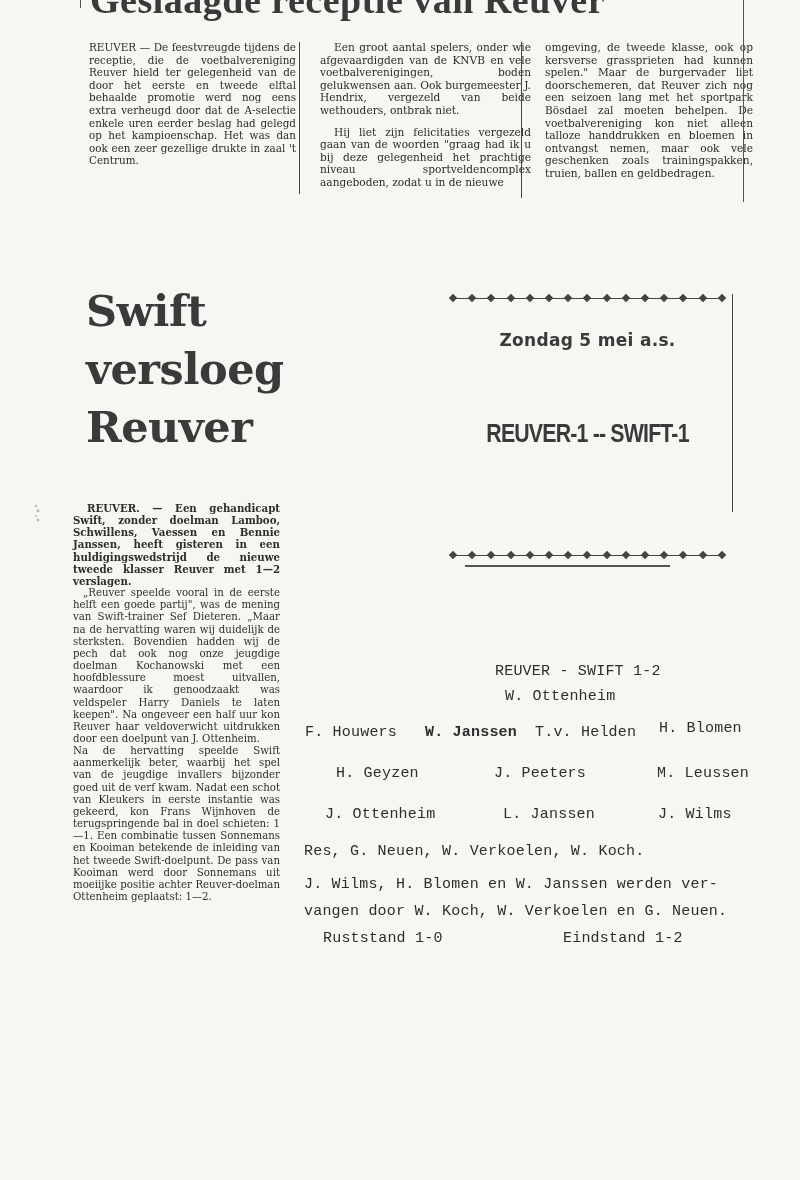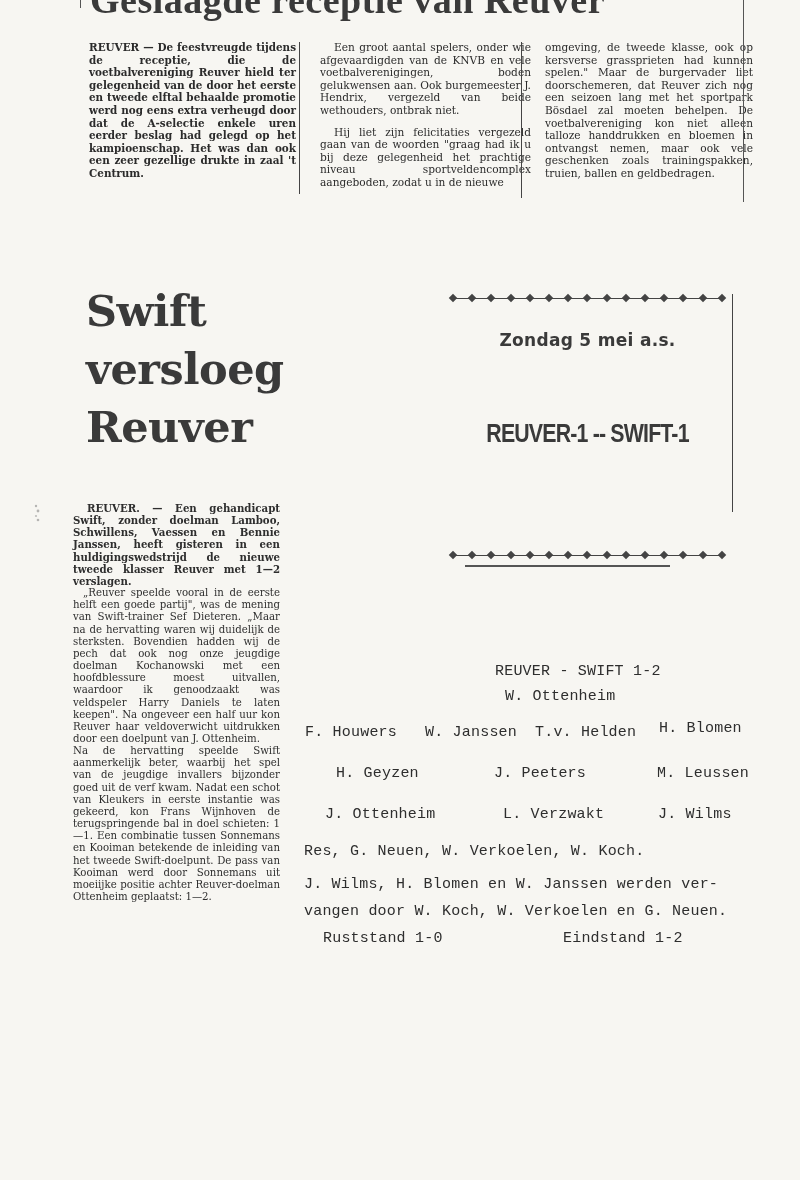--- a/index.html
+++ b/index.html
@@ -18,21 +18,21 @@
       font-size: 38px; color: #3a3a3a; letter-spacing: 0.5px;
     }
     .top-leftrule { position: absolute; left: 0; top: 0; width: 1px; height: 8px; background: #555; }
     .top-rightrule { position: absolute; left: 663px; top: 0; width: 1px; height: 202px; background: #555; }
     .col {
       position: absolute; font-family: "DejaVu Serif", serif;
       font-size: 10.6px; line-height: 12.6px; text-align: justify; color: #2b2b2b;
     }
     .col p { margin: 0; text-indent: 0; }
     .col p + p { margin-top: 9px; }
-    .col1 { left: 9px; top: 41px; width: 207px; font-weight: bold; font-size: 10.4px; }
+    .col1 { left: 9px; top: 41px; width: 207px; font-weight: normal; font-size: 10.4px; }
     .col2 { left: 240px; top: 41px; width: 211px; }
     .col3 { left: 465px; top: 41px; width: 208px; }
     .vrule { position: absolute; width: 1px; background: #444; }
     .indent { text-indent: 14px !important; }
 
     
     .headline2 {
       left: 86px; top: 282px; width: 200px;
       font-family: "DejaVu Serif", serif; font-weight: bold;
       font-size: 43px; line-height: 58px; color: #3a3a3a; letter-spacing: -0.5px;
@@ -150,30 +150,30 @@
       <span class="dmd"></span>
   </div>
   <div class="ann-underline"></div>
 </div>
 
 <div>
   <div class="abs typed" style="left:495px; top:663px;">REUVER - SWIFT 1-2</div>
   <div class="abs typed" style="left:505px; top:688px;">W. Ottenheim</div>
 
   <div class="abs typed" style="left:305px; top:724px;">F. Houwers</div>
-  <div class="abs typed" style="left:425px; top:724px;">W. Janssen</div>
+  <div class="abs typed" style="left:425px; top:724px;font-weight:bold;">W. Janssen</div>
   <div class="abs typed" style="left:535px; top:724px;">T.v. Helden</div>
   <div class="abs typed" style="left:659px; top:720px;">H. Blomen</div>
 
   <div class="abs typed" style="left:336px; top:765px;">H. Geyzen</div>
   <div class="abs typed" style="left:494px; top:765px;font-family:Liberation Mono, monospace;">J. Peeters</div>
   <div class="abs typed" style="left:657px; top:765px;">M. Leussen</div>
 
   <div class="abs typed" style="left:325px; top:806px;">J. Ottenheim</div>
-  <div class="abs typed" style="left:503px; top:806px;">L. Verzwakt</div>
+  <div class="abs typed" style="left:503px; top:806px;">L. Janssen</div>
   <div class="abs typed" style="left:658px; top:806px;text-align:right;">J. Wilms</div>
 
   <div class="abs typed" style="left:304px; top:843px;">Res, G. Neuen, W. Verkoelen, W. Koch.</div>
   <div class="abs typed" style="left:304px; top:876px;">J. Wilms, H. Blomen en W. Janssen werden ver-</div>
   <div class="abs typed" style="left:304px; top:903px;">vangen door W. Koch, W. Verkoelen en G. Neuen.</div>
   <div class="abs typed" style="left:323px; top:930px;">Ruststand 1-0</div>
   <div class="abs typed" style="left:563px; top:930px;">Eindstand 1-2</div>
 </div>
 
 </body></html>

